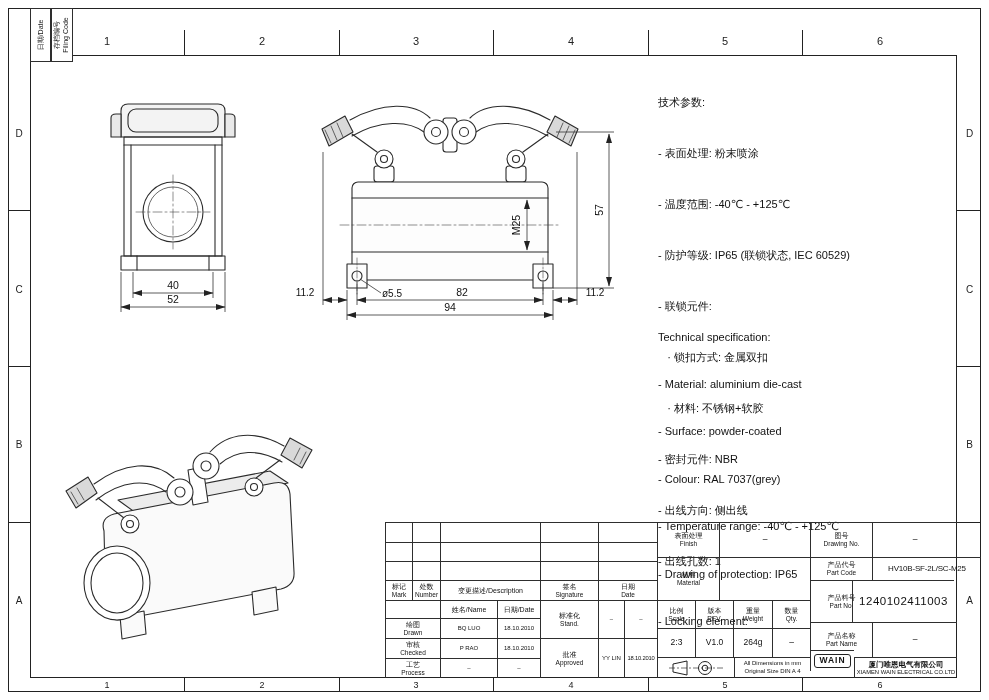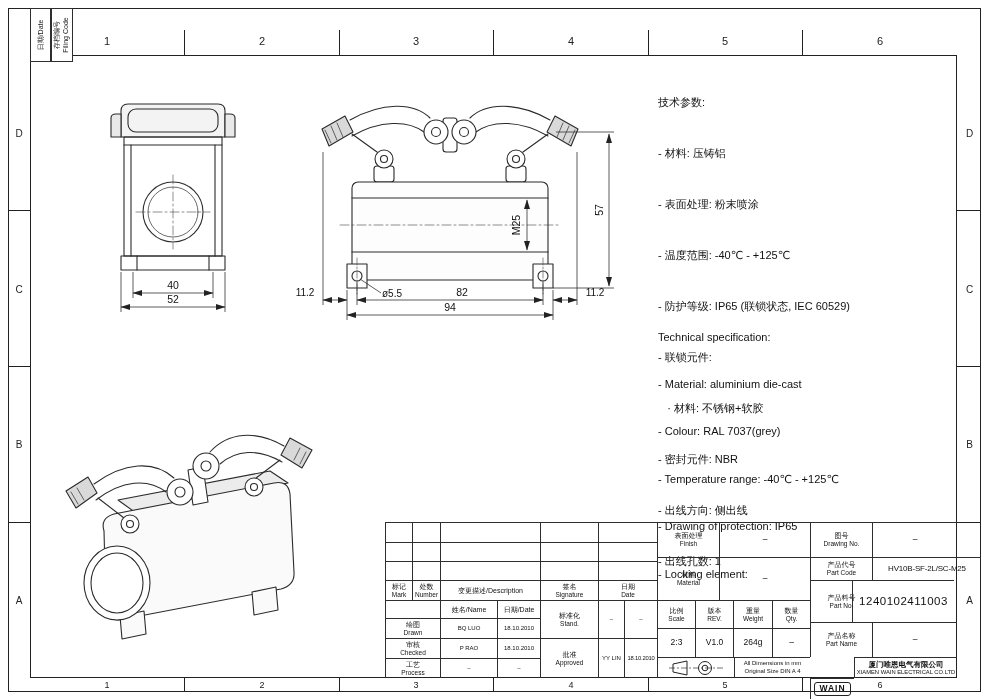--- a/index.html
+++ b/index.html
@@ -235,35 +235,36 @@
         <circle cx="206" cy="466" r="13" fill="#fff"></circle>
         <circle cx="206" cy="466" r="5"></circle>
         <circle cx="254" cy="487" r="9" fill="#fff"></circle>
         <circle cx="254" cy="487" r="3.5"></circle>
       </g>
     </g>
   </svg>
 
   <div class="specs specs-cn">
     <div class="spec-line">技术参数:</div>
-    <div class="spec-line">- 材料: 压铸铝</div>
     <div class="spec-line">- 表面处理: 粉末喷涂</div>
     <div class="spec-line">- 温度范围: -40℃ - +125℃</div>
     <div class="spec-line">- 防护等级: IP65 (联锁状态, IEC 60529)</div>
     <div class="spec-line">- 联锁元件:</div>
+    <div class="spec-line">   · 锁扣方式: 金属双扣</div>
     <div class="spec-line">   · 材料: 不锈钢+软胶</div>
     <div class="spec-line">- 密封元件: NBR</div>
     <div class="spec-line">- 出线方向: 侧出线</div>
     <div class="spec-line">- 出线孔数: 1</div>
     
   </div>
 
   <div class="specs specs-en">
     <div class="spec-line">Technical specification:</div>
     <div class="spec-line">- Material: aluminium die-cast</div>
+    <div class="spec-line">- Surface: powder-coated</div>
     <div class="spec-line">- Colour: RAL 7037(grey)</div>
     <div class="spec-line">- Temperature range: -40℃ - +125℃</div>
     <div class="spec-line">- Drawing of protection: IP65</div>
     <div class="spec-line">- Locking element:</div>
     
     
     
     
     
     
@@ -445,21 +446,21 @@
     <span class="val-big">1240102411003</span>
   </div>
   <div class="cell" style="left:810px;top:622px;width:62px;height:35px">
     <span class="cn"></span>
     <span class="cn">产品名称</span>
     <span class="en">Part Name</span>
   </div>
   <div class="cell" style="left:872px;top:622px;width:85px;height:35px">
     <span class="val">–</span>
   </div>
-  <div class="cell" style="left:810px;top:678px;width:44px;height:21px">
+  <div class="cell" style="left:810px;top:650px;width:44px;height:21px">
     <span class="logo-box">WAIN</span>
   </div>
   <div class="cell" style="left:854px;top:657px;width:103px;height:21px">
     <span class="co-cn">厦门唯恩电气有限公司</span>
     <span class="co-en">XIAMEN WAIN ELECTRICAL CO.LTD</span>
   </div>
 
 </div>
 
 </body></html>

